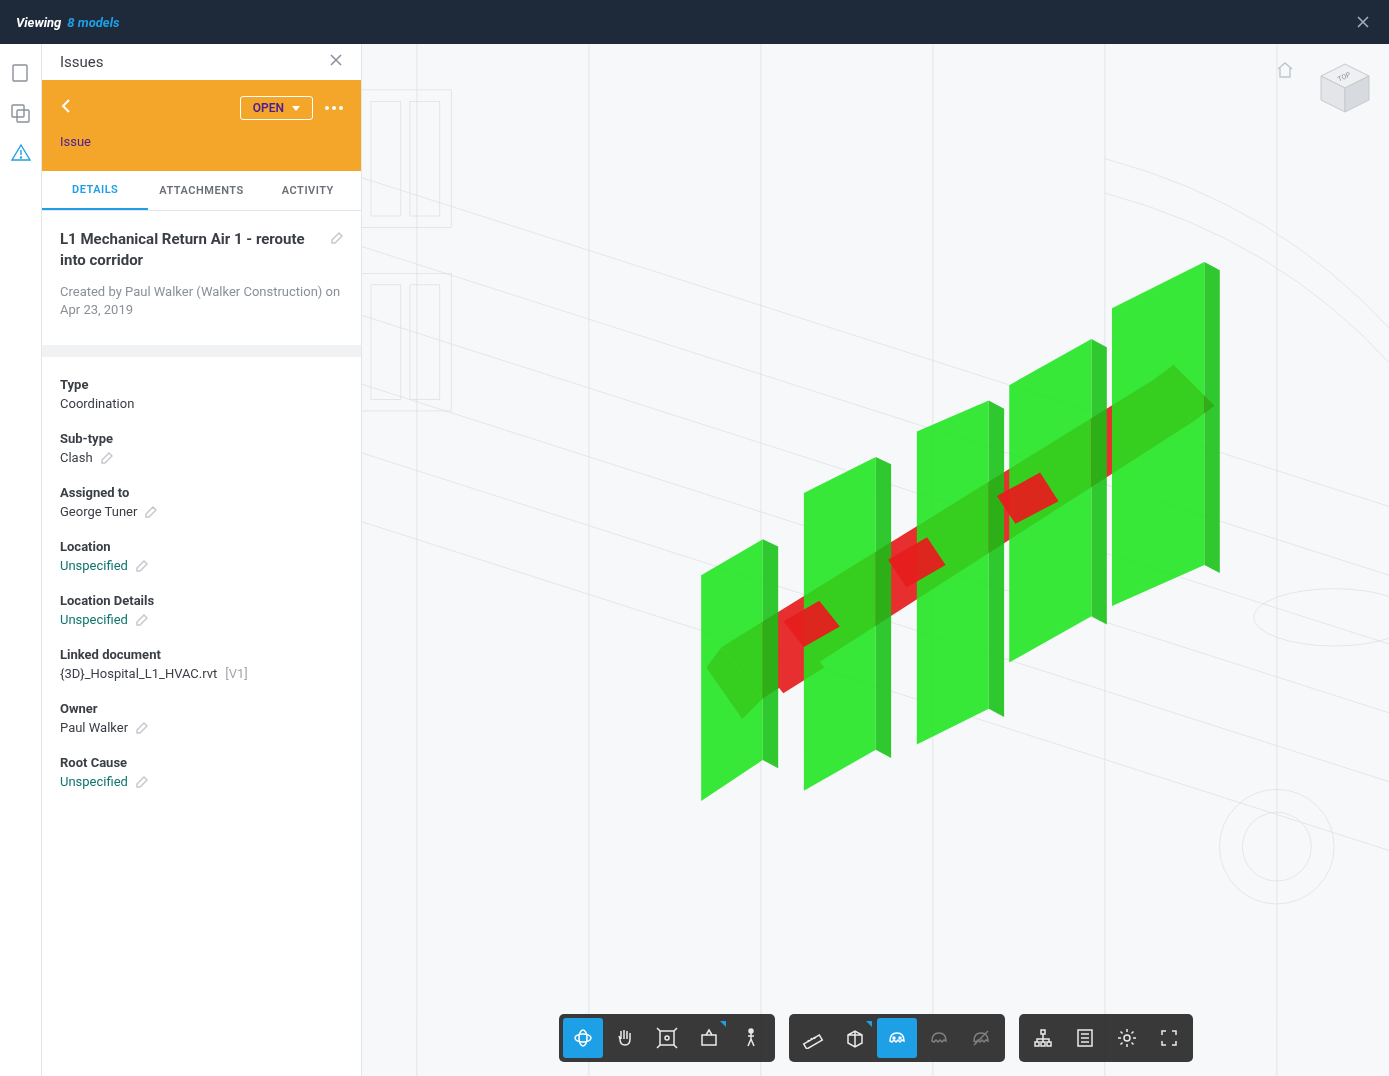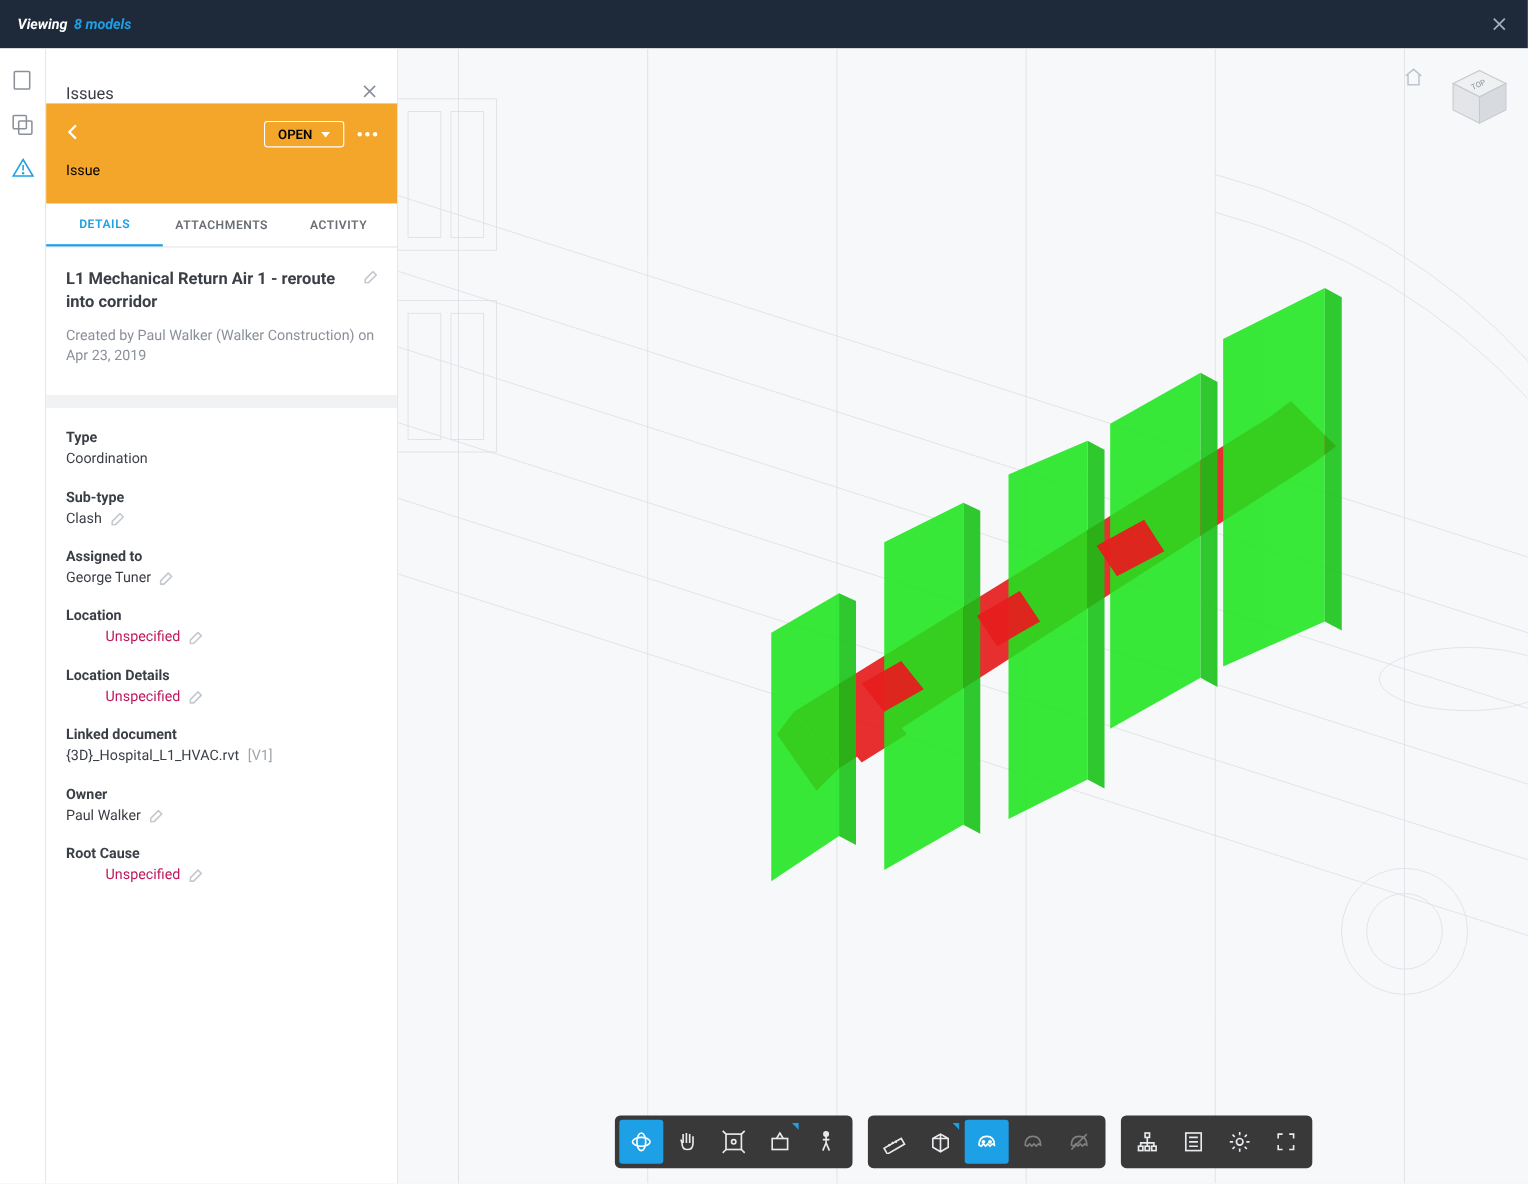--- a/index.html
+++ b/index.html
@@ -16,25 +16,25 @@
 .main { flex: 1; display: flex; min-height: 0; }
 
 
 .rail { width: 42px; background: #fff; border-right: 1px solid #e3e5e8; display: flex; flex-direction: column; align-items: center; padding-top: 18px; gap: 18px; }
 .rail .ritem { width: 22px; height: 22px; display: flex; align-items: center; justify-content: center; cursor: pointer; }
 .rail .ritem svg { stroke: #8a9099; fill: none; stroke-width: 1.4; }
 .rail .ritem.active svg { stroke: #1ea0e6; }
 
 
 .panel { width: 320px; background: #fff; display: flex; flex-direction: column; border-right: 1px solid #e3e5e8; min-height: 0; }
-.panel-head { height: 50px; display: flex; align-items: flex-end; padding: 0 18px; font-size: 15px; color: #3a3e45; gap: 28px; }
+.panel-head { height: 36px; display: flex; align-items: center; padding: 0 18px; font-size: 15px; color: #3a3e45; gap: 28px; }
 .panel-head .x { margin-left: auto; cursor: pointer; }
 .panel-head .x svg { stroke: #8a9099; stroke-width: 1.5; }
 
-.orange { background: #f4a62a; color: #000000; padding: 16px 18px 22px; }
+.orange { background: #f4a62a; color: #4c1d95; padding: 16px 18px 22px; }
 .orange .row1 { display: flex; align-items: center; }
 .orange .back { cursor: pointer; }
 .orange .back svg { stroke: #fff; stroke-width: 2; fill: none; }
 .orange .status-btn { margin-left: auto; border: 1px solid #fff; border-radius: 3px; padding: 4px 12px; font-size: 12px; font-weight: 600; display: flex; align-items: center; gap: 8px; cursor: pointer; }
 .orange .status-btn::after { content: ""; width: 0; height: 0; border-left: 4px solid transparent; border-right: 4px solid transparent; border-top: 5px solid #fff; }
 .orange .more { margin-left: 12px; cursor: pointer; display: flex; gap: 3px; }
 .orange .more span { width: 4px; height: 4px; background: #fff; border-radius: 50%; }
 .orange .issue-label { font-size: 13px; margin-top: 14px; }
 .orange .issue-num { font-size: 28px; font-weight: 700; margin-top: 2px; }
 
@@ -48,21 +48,21 @@
 .title-block { margin-bottom: 26px; }
 .title-block .title { font-size: 15px; font-weight: 700; color: #3a3e45; line-height: 1.4; display: flex; }
 .title-block .title .edit { margin-left: auto; }
 .title-block .meta { font-size: 13px; color: #8a9099; margin-top: 12px; line-height: 1.4; }
 
 .sep { height: 12px; margin: 0 -18px 20px; background: #f1f2f4; }
 
 .field { margin-bottom: 20px; }
 .field .lbl { font-size: 13px; font-weight: 700; color: #3a3e45; margin-bottom: 4px; }
 .field .val { font-size: 13px; color: #3a3e45; display: flex; align-items: center; gap: 8px; }
-.field .val.muted { color: #be185d; margin-left: 36px; }
+.field .val.muted { color: #0f766e; }
 .field .val .version { color: #a1a6ad; }
 
 .edit-ic { width: 12px; height: 12px; flex-shrink: 0; }
 .edit-ic svg { stroke: #c5c9cf; fill: none; stroke-width: 1.5; }
 
 
 .viewport { flex: 1; position: relative; background: #f7f8f9; overflow: hidden; }
 .viewport svg.bg-wires { position: absolute; inset: 0; width: 100%; height: 100%; }
 .viewport .model { position: absolute; top: 6%; left: 25%; width: 60%; height: 75%; }
 

